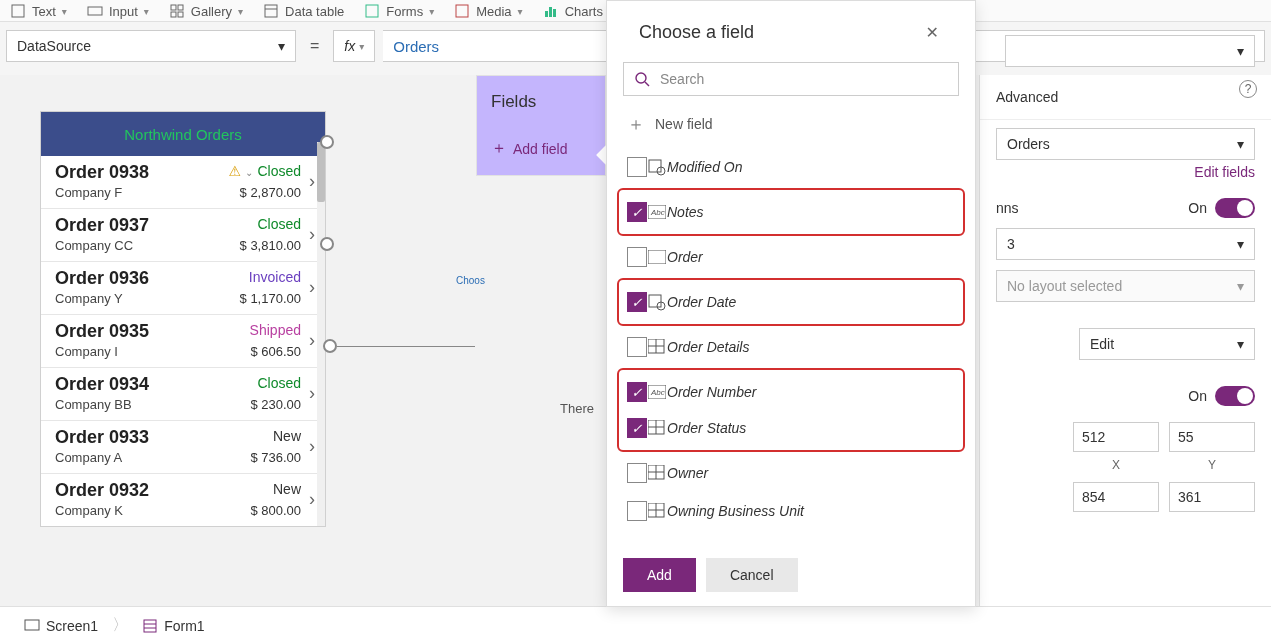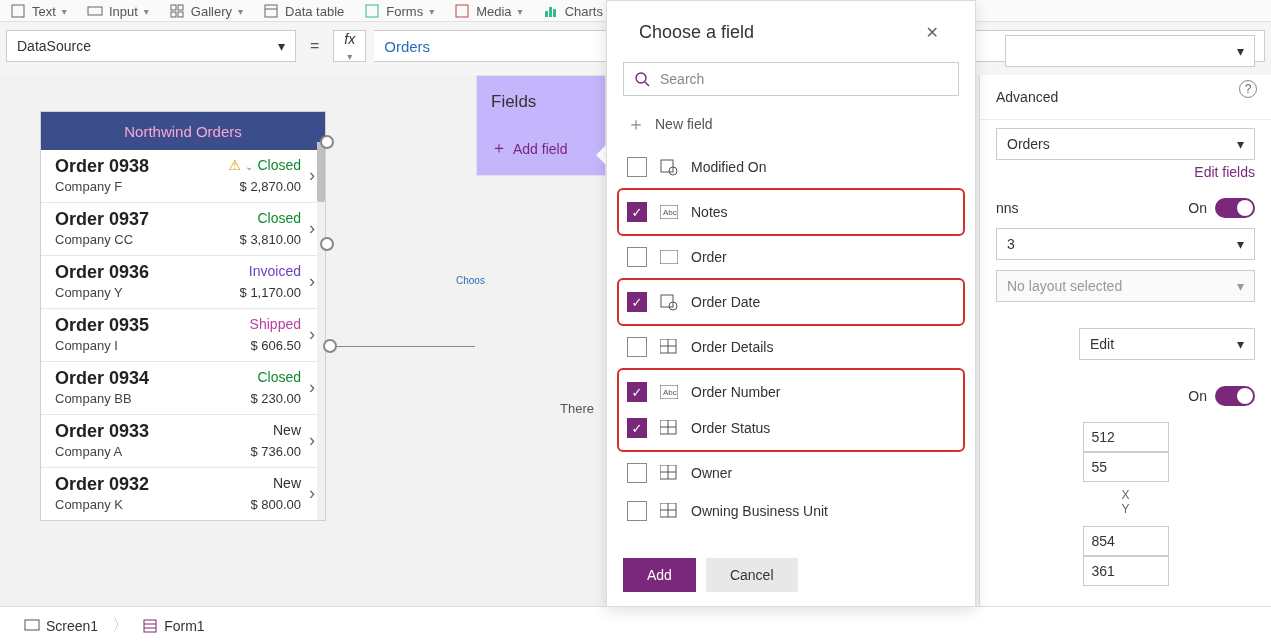--- a/index.html
+++ b/index.html
@@ -8,28 +8,28 @@
   
   .ribbon { position: absolute; top: 0; left: 0; right: 0; height: 22px; background: #fafafa; border-bottom: 1px solid #e0e0e0; display: flex; align-items: flex-end; overflow: hidden; }
   .ribbon .item { display: flex; align-items: center; gap: 6px; padding: 0 10px 2px; color: #555; font-size: 13px; cursor: pointer; }
   .ribbon .item svg { width: 16px; height: 16px; }
   .ribbon .chev { font-size: 10px; color: #888; }
 
   
   .formula-row { position: absolute; top: 28px; left: 0; right: 0; height: 36px; display: flex; align-items: center; gap: 8px; padding: 0 6px; }
   .prop-dd { width: 290px; height: 32px; border: 1px solid #ccc; background: #fff; display: flex; align-items: center; padding: 0 10px; justify-content: space-between; color: #333; cursor: pointer; }
   .eq { font-size: 16px; color: #555; padding: 0 6px; }
-  .fx-box { display: flex; align-items: center; height: 32px; border: 1px solid #ccc; background: #fff; padding: 0 10px; gap: 4px; font-style: italic; font-family: Georgia, serif; color: #333; cursor: pointer; flex-direction: column; }
+  .fx-box { display: flex; align-items: center; height: 32px; border: 1px solid #ccc; background: #fff; padding: 0 10px; gap: 4px; font-style: italic; font-family: Georgia, serif; color: #333; cursor: pointer; }
   .fx-box .chev { font-size: 10px; color: #888; font-style: normal; font-family: "Segoe UI"; }
   .formula-input { flex: 1; height: 32px; border: 1px solid #ccc; border-left: none; background: #fff; display: flex; align-items: center; padding: 0 10px; font-family: Consolas, monospace; font-size: 15px; color: #2b6db4; }
 
   
   .canvas { position: absolute; top: 75px; left: 0; right: 0; bottom: 38px; background: #f2f2f2; }
   .gallery { position: absolute; left: 40px; top: 36px; width: 286px; background: #fff; border: 1px solid #d0d0d0; }
-  .gallery-header { background: #3b4d8b; color: #f9a8d4; height: 38px; display: flex; align-items: center; justify-content: center; font-size: 15px; }
+  .gallery-header { background: #3b4d8b; color: #22c55e; height: 44px; display: flex; align-items: center; justify-content: center; font-size: 15px; }
   .g-row { border-bottom: 1px solid #e6e6e6; padding: 6px 10px 8px 14px; display: flex; align-items: center; position: relative; }
   .g-row .col1 { flex: 1; }
   .g-row .title { font-weight: 600; font-size: 18px; color: #222; }
   .g-row .sub { font-size: 13px; color: #444; margin-top: 2px; }
   .g-row .col2 { text-align: right; min-width: 86px; }
   .g-row .status { font-size: 14px; }
   .g-row .price { font-size: 13px; color: #333; margin-top: 6px; }
   .g-row .chev-r { font-size: 18px; color: #666; margin-left: 8px; cursor: pointer; }
   .status.closed { color: #0f8a2b; }
   .status.invoiced { color: #6a3fbf; }
@@ -58,21 +58,21 @@
   .pop-head { display: flex; align-items: center; justify-content: space-between; padding: 18px 32px 10px; }
   .pop-head h2 { font-weight: 400; font-size: 18px; }
   .pop-head .close { font-size: 16px; color: #666; cursor: pointer; padding: 4px; }
   .search-wrap { margin: 6px 16px 10px; height: 34px; border: 1px solid #ccc; display: flex; align-items: center; padding: 0 10px; gap: 10px; }
   .search-wrap svg { width: 16px; height: 16px; stroke: #7a287a; }
   .search-wrap .ph { color: #888; font-size: 14px; }
   .new-field { display: flex; align-items: center; gap: 10px; padding: 6px 20px 8px; color: #555; cursor: pointer; }
   .new-field .plus { color: #888; font-size: 18px; }
 
   .field-list { overflow-y: auto; height: 400px; padding: 4px 0; position: relative; }
-  .field-item { display: flex; align-items: center; gap: 12px; padding: 9px 20px; cursor: pointer; }
+  .field-item { display: flex; align-items: center; padding: 9px 20px; cursor: pointer; font-style: italic; }
   .field-item .cb { width: 20px; height: 20px; border: 1px solid #888; display: flex; align-items: center; justify-content: center; flex-shrink: 0; }
   .field-item .cb.checked { background: #7a287a; border-color: #7a287a; color: #fff; font-size: 13px; }
   .field-item .ico { width: 20px; height: 20px; display: flex; align-items: center; justify-content: center; }
   .field-item .lbl { font-size: 14px; color: #333; }
   .hl { border: 2px solid #d32f2f; border-radius: 6px; margin: 2px 10px; padding: 6px 10px 6px 8px; }
   .hl.group { display: flex; flex-direction: column; gap: 4px; }
   .hl .field-item { padding: 6px 0; }
 
   .field-list::-webkit-scrollbar { width: 8px; }
   .field-list::-webkit-scrollbar-thumb { background: #c2c2c2; border-radius: 2px; }
@@ -86,21 +86,21 @@
   .right-panel { position: absolute; right: 0; top: 75px; bottom: 38px; width: 292px; background: #fff; border-left: 1px solid #e0e0e0; padding: 4px 0; overflow: hidden; }
   .right-panel .sect { padding: 8px 16px; }
   .tab-label { font-size: 14px; color: #333; padding: 10px 16px 14px; border-bottom: 1px solid #eee; }
   .sel { width: 100%; height: 32px; border: 1px solid #ccc; display: flex; align-items: center; justify-content: space-between; padding: 0 10px; font-size: 14px; color: #333; cursor: pointer; }
   .sel.disabled { color: #999; background: #fafafa; }
   .link-r { color: #7a287a; font-size: 14px; text-align: right; display: block; margin-top: 4px; cursor: pointer; }
   .prop-row { display: flex; align-items: center; justify-content: space-between; margin-top: 18px; font-size: 14px; gap: 24px; }
   .toggle { width: 40px; height: 20px; background: #7a287a; border-radius: 10px; position: relative; cursor: pointer; }
   .toggle::after { content: ""; position: absolute; right: 2px; top: 2px; width: 16px; height: 16px; background: #fff; border-radius: 50%; }
   .num-box { width: 86px; height: 30px; border: 1px solid #ccc; display: flex; align-items: center; padding: 0 8px; font-size: 14px; }
-  .xy-row { display: flex; margin-top: 6px; align-items: center; flex-direction: column; }
+  .xy-row { display: flex; gap: 10px; margin-top: 6px; align-items: flex-end; }
   .xy-row .lbl { width: 86px; text-align: center; font-size: 12px; color: #666; }
 
   .help-ico { position: absolute; right: 14px; top: 80px; width: 18px; height: 18px; border: 1px solid #888; border-radius: 50%; display: flex; align-items: center; justify-content: center; font-size: 12px; color: #666; cursor: pointer; z-index: 60; }
 
   .right-dd-partial { position: absolute; right: 16px; top: 35px; width: 250px; height: 32px; border: 1px solid #ccc; background: #fff; display: flex; align-items: center; justify-content: flex-end; padding: 0 10px; cursor: pointer; }
 
   
   .breadcrumb { position: absolute; left: 0; right: 0; bottom: 0; height: 38px; background: #fff; border-top: 1px solid #e0e0e0; display: flex; align-items: center; padding: 0 14px; gap: 4px; font-size: 14px; }
   .crumb { display: flex; align-items: center; gap: 6px; padding: 4px 10px; cursor: pointer; }
   .crumb svg { width: 16px; height: 16px; }

